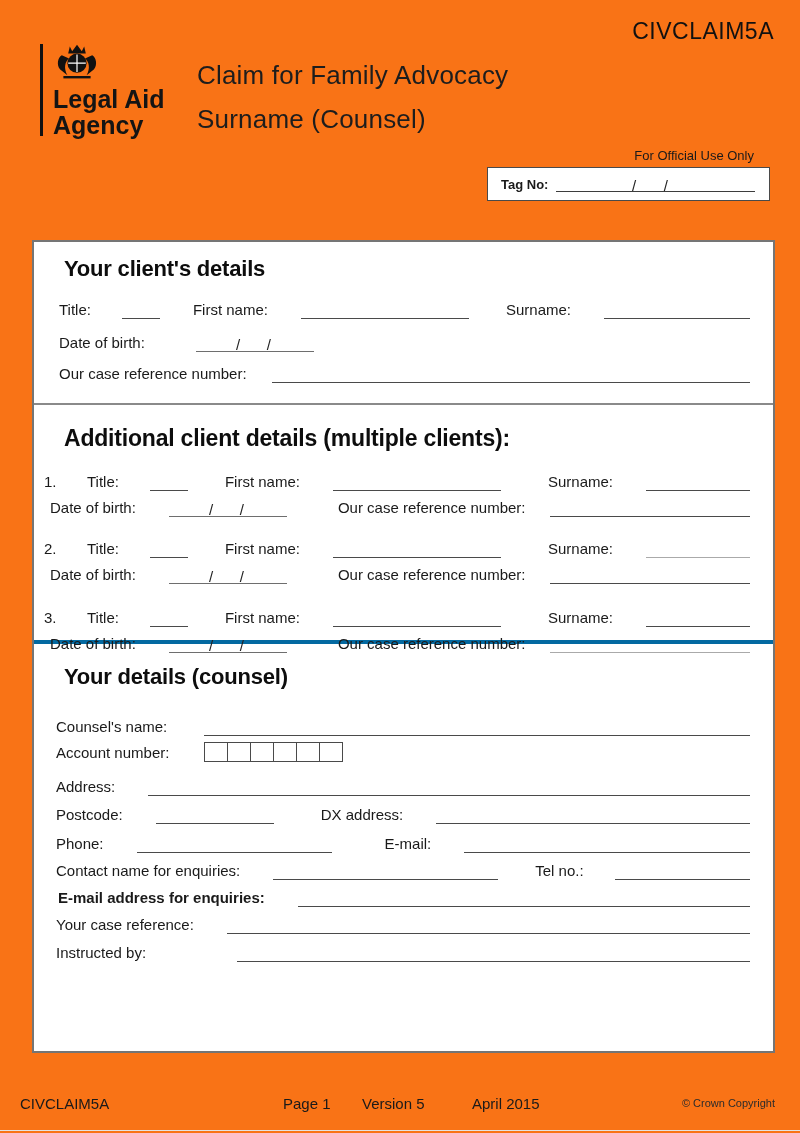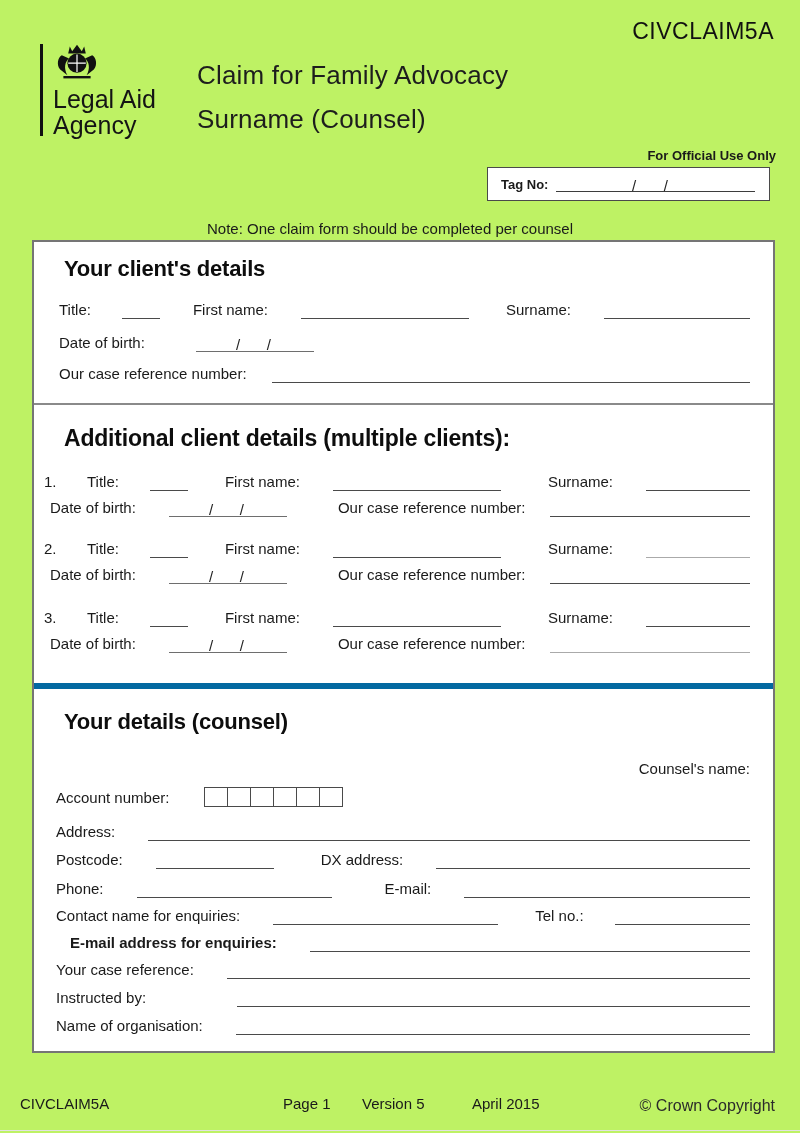--- a/index.html
+++ b/index.html
@@ -1,40 +1,40 @@
 <!DOCTYPE html>
 <html><head>
 <meta charset="utf-8">
 <style>
   * { margin:0; padding:0; box-sizing:border-box; }
   html,body { background:#ffffff; }
   body { font-family:"Liberation Sans", sans-serif; color:#1a1a1a; }
   .page {
-    position:relative; width:800px; height:1133px; background:#bef264;
+    position:relative; width:800px; height:1133px; background:#f97316;
     overflow:hidden; margin:0 auto;
   }
 
   
   .form-code-top {
     position:absolute; top:18px; right:26px;
     font-size:23px; color:#111; letter-spacing:0.5px;
   }
   .logo { position:absolute; left:40px; top:42px; width:150px; height:98px; }
   .logo-bar { position:absolute; left:0; top:2px; width:3px; height:92px; background:#111; }
   .logo-arms { position:absolute; left:13px; top:-2px; }
-  .logo-text { position:absolute; left:13px; top:44px; font-size:25px; line-height:26px; color:#141414; }
+  .logo-text { position:absolute; left:13px; top:44px; font-size:25px; line-height:26px; color:#141414;font-weight:bold; }
   .form-title {
     position:absolute; left:197px; top:53px;
     font-size:26px; line-height:44px; font-weight:400; color:#1d1d1d; letter-spacing:0.2px;
   }
 
   
   .official-use {
-    position:absolute; top:148px; right:24px;
-    font-size:13px; font-weight:bold; color:#1a1a1a;
+    position:absolute; top:148px; right:46px;
+    font-size:13px; font-weight:normal; color:#1a1a1a;
   }
   .tag-box {
     position:absolute; left:487px; top:167px; width:283px; height:34px;
     border:1px solid #4a4a4a; background:#fff;
     display:flex; align-items:flex-end; padding:0 14px 8px 13px;
   }
   .tag-label { font-size:13px; font-weight:bold; white-space:nowrap; }
   .tag-line {
     position:relative; flex:1; margin-left:8px; height:16px;
     border-bottom:1.5px solid #3d3d3d;
@@ -48,21 +48,21 @@
     font-size:15px; color:#1a1a1a;
   }
 
   
   .main-box {
     position:absolute; left:32px; top:240px; width:743px; height:813px;
     border:2px solid #757575; background:#fff;
   }
   .sec { position:relative; width:100%; }
   .sec1 { height:163px; border-bottom:2px solid #8a8a8a; }
-  .sec2 { height:284px; border-bottom:6px solid #0369a1; }
+  .sec2 { height:239px; border-bottom:4px solid #0369a1; }
   .sec3 { height:360px; }
   .sec-h {
     position:absolute; left:30px; font-size:22px; font-weight:bold; color:#0d0d0d;
     letter-spacing:-0.2px; white-space:nowrap;
   }
   .sec1 .sec-h { top:14px; }
   .sec2 .sec-h { top:20px; font-size:23px; }
   .sec3 .sec-h { top:20px;text-align:center; }
 
   .frow {
@@ -89,27 +89,27 @@
   
   .s2-e1a { top:64px;  left:10px; right:23px; }
   .s2-e1b { top:90px;  left:16px; right:23px; }
   .s2-e2a { top:131px; left:10px; right:23px; }
   .s2-e2b { top:157px; left:16px; right:23px; }
   .s2-e3a { top:200px; left:10px; right:23px; }
   .s2-e3b { top:226px; left:16px; right:23px; }
   .num { width:18px; line-height:19px; }
 
   
-  .s3-r1  { top:70px;  left:22px; right:23px;flex-direction:column; }
+  .s3-r1  { top:70px;  left:22px; right:23px; }
   .s3-r2  { top:96px;  left:22px; right:23px; }
   .s3-r3  { top:130px; left:22px; right:23px; }
   .s3-r4  { top:158px; left:22px; right:23px; }
   .s3-r5  { top:187px; left:22px; right:23px; }
   .s3-r6  { top:214px; left:22px; right:23px; }
-  .s3-r7  { top:241px; left:36px; right:23px; }
+  .s3-r7  { top:241px; left:24px; right:23px; }
   .s3-r8  { top:268px; left:22px; right:23px;align-items:flex-end; }
   .s3-r9  { top:296px; left:22px; right:23px; }
   .s3-r10 { top:324px; left:22px; right:23px; }
 
   .gap6  { margin-left:6px; }
   .gap8  { margin-left:8px; }
   .gap12 { margin-left:12px; }
   .gap22 { margin-left:22px; }
   .gap26 { margin-left:26px; }
   .gap28 { margin-left:28px; }
@@ -122,21 +122,21 @@
   .acct-boxes { display:flex; margin-left:10px; margin-bottom:0px; }
   .acct-cell { width:24px; height:20px; border:1px solid #4a4a4a; background:#fff; margin-left:-1px; }
   .acct-cell:first-child { margin-left:0; }
 
   
   .footer { position:absolute; left:0; top:1093px; width:800px; height:24px; font-size:15px; color:#1a1a1a; }
   .f-code { position:absolute; left:20px; top:2px; }
   .f-page { position:absolute; left:283px; top:2px; }
   .f-ver  { position:absolute; left:362px; top:2px; }
   .f-date { position:absolute; left:472px; top:2px; }
-  .f-copy { position:absolute; right:25px; top:4px; font-size:16px; color:#2b2b2b; }
+  .f-copy { position:absolute; right:25px; top:4px; font-size:11px; color:#2b2b2b; }
   .bottom-hair { position:absolute; left:0; bottom:2px; width:100%; height:1px; background:#e2e2e2; }
 </style>
 </head>
 <body>
 
 <div class="page">
 
   <div class="form-code-top">CIVCLAIM5A</div>
 
   <div class="logo">
@@ -166,21 +166,20 @@
 
   <div class="official-use">For Official Use Only</div>
   <div class="tag-box">
     <span class="tag-label">Tag No:</span>
     <div class="tag-line">
       <span class="sl sl1">/</span>
       <span class="sl sl2">/</span>
     </div>
   </div>
 
-  <div class="note">Note: One claim form should be completed per counsel</div>
 
   <div class="main-box">
 
     <div class="sec sec1">
       <div class="sec-h">Your client's details</div>
       <div class="frow s1-r1">
         <span class="lbl">Title:</span>
         <div class="fline w38 gap6"></div>
         <span class="lbl gap8">First name:</span>
         <div class="fline w168 gap8"></div>
@@ -315,24 +314,20 @@
       <div class="frow s3-r8">
         <span class="lbl">Your case reference:</span>
         <div class="fline grow gap8"></div>
       </div>
 
       <div class="frow s3-r9">
         <span class="lbl">Instructed by:</span>
         <div class="fline grow" style="margin-left:66px"></div>
       </div>
 
-      <div class="frow s3-r10">
-        <span class="lbl">Name of organisation:</span>
-        <div class="fline grow gap8"></div>
-      </div>
     </div>
   </div>
 
   <div class="footer">
     <span class="f-code">CIVCLAIM5A</span>
     <span class="f-page">Page 1</span>
     <span class="f-ver">Version 5</span>
     <span class="f-date">April 2015</span>
     <span class="f-copy">© Crown Copyright</span>
   </div>

